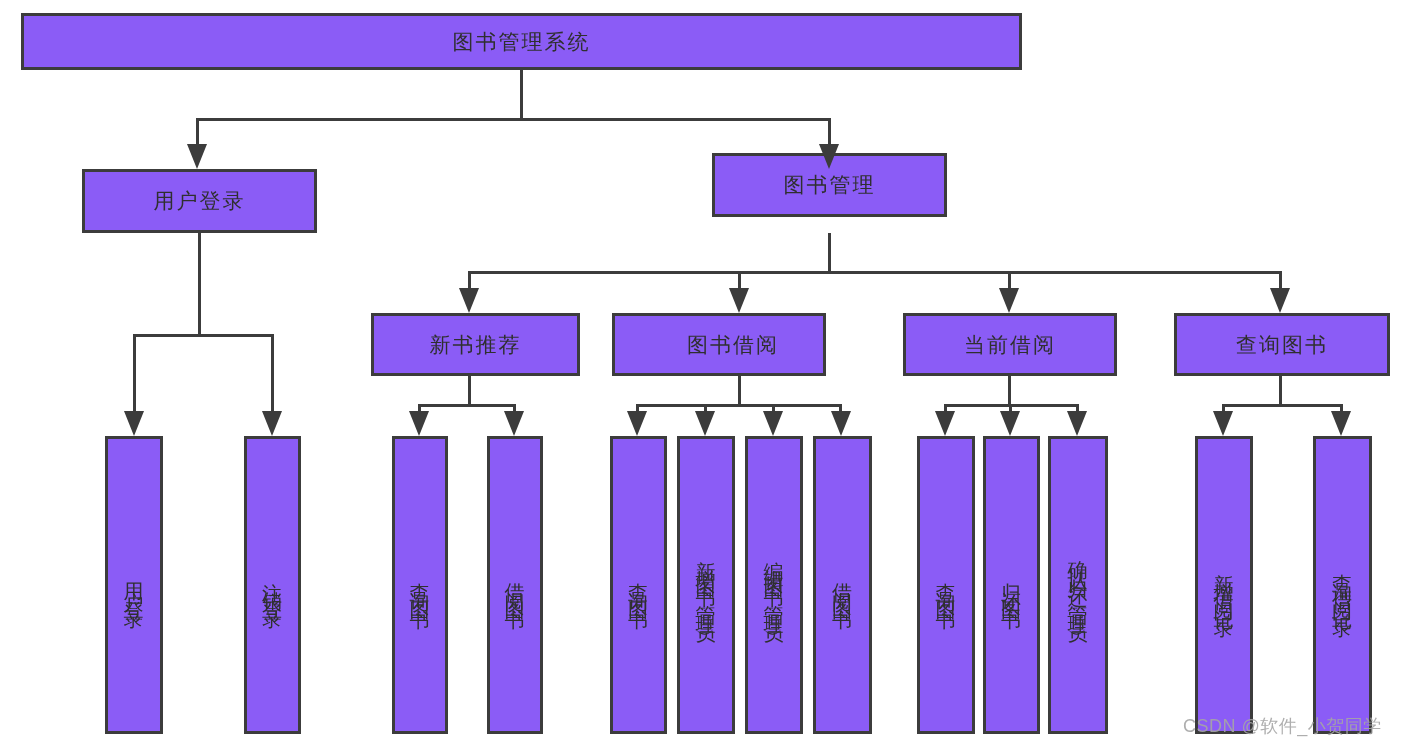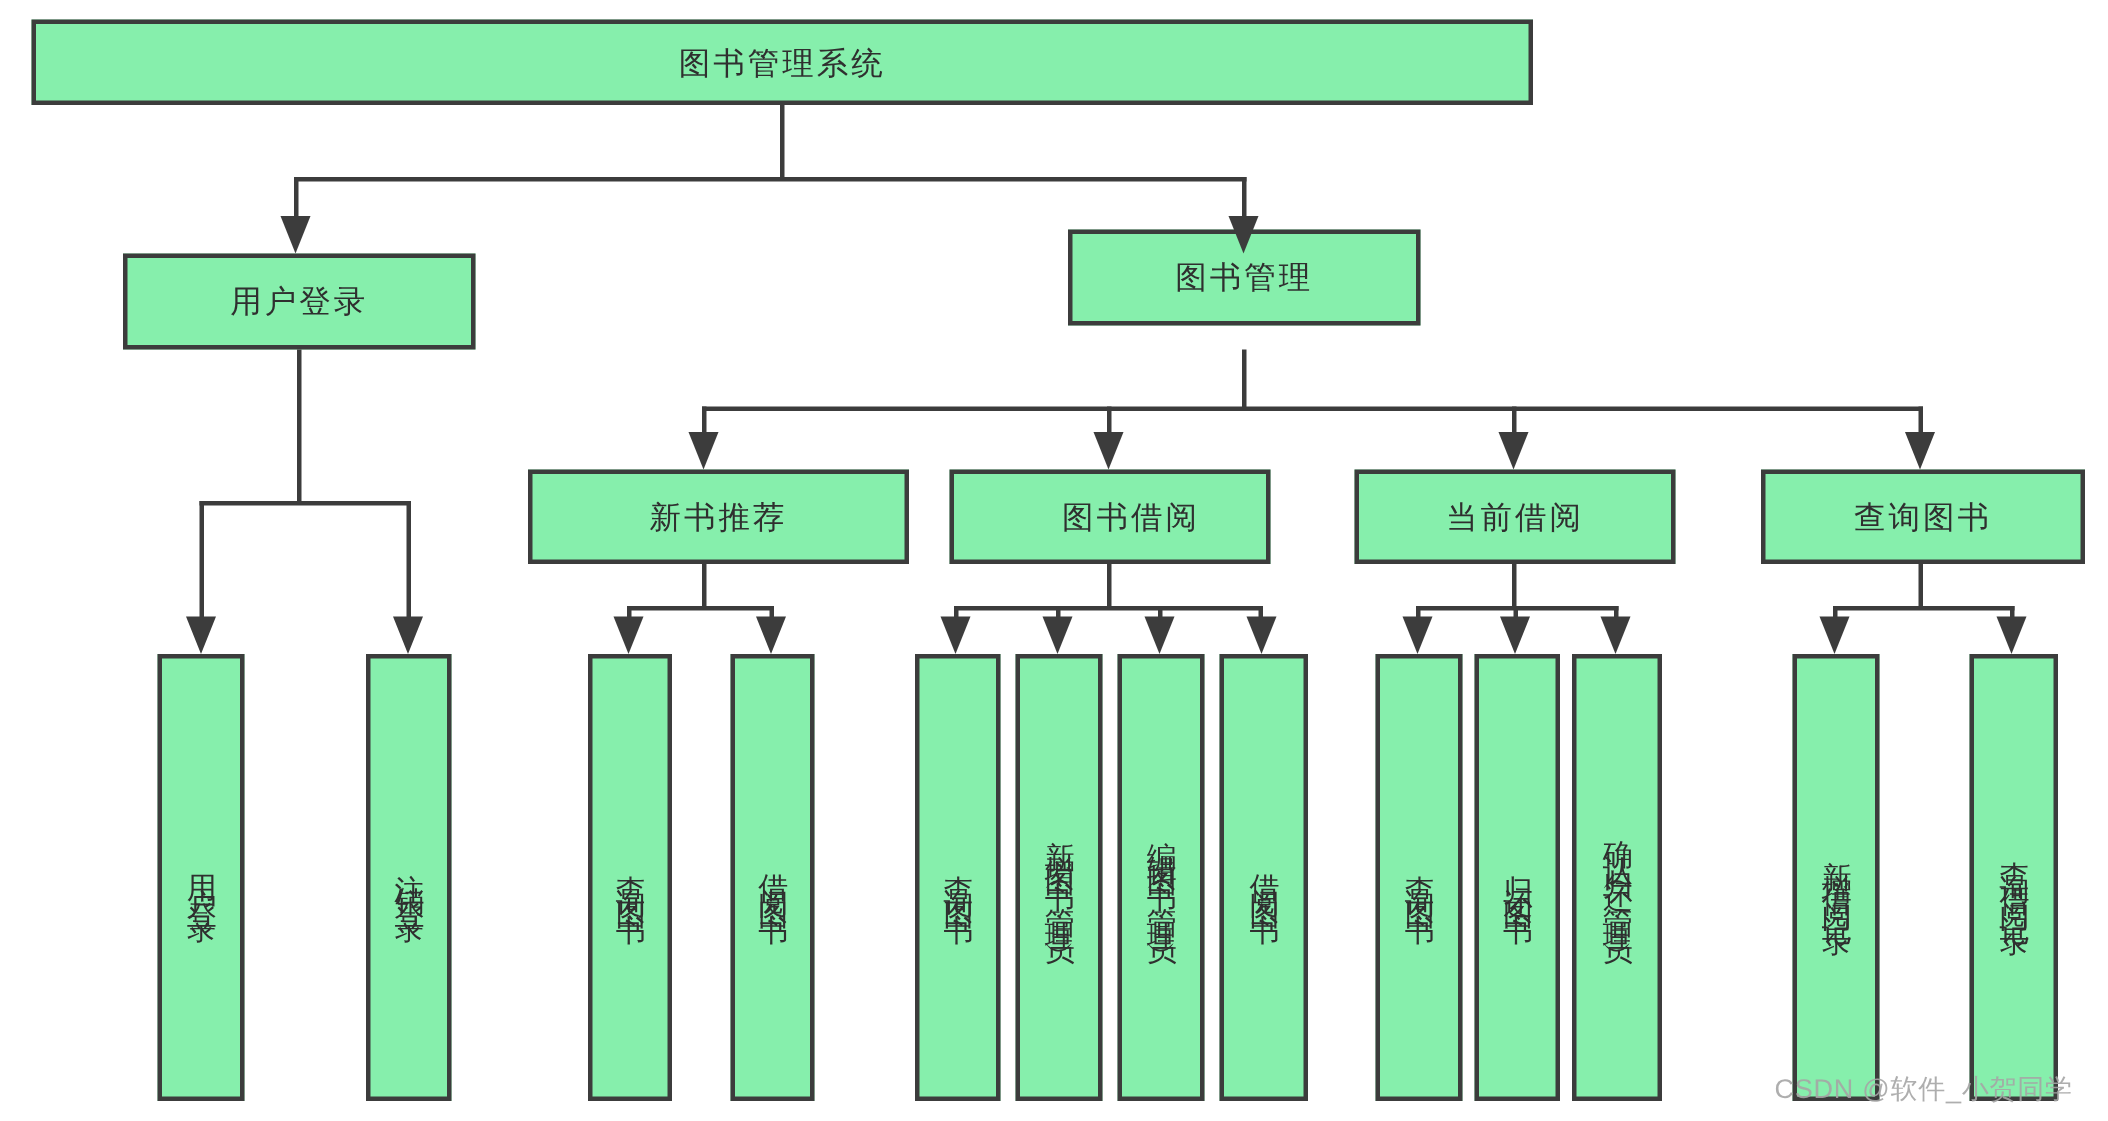--- a/index.html
+++ b/index.html
@@ -1,21 +1,21 @@
 <!DOCTYPE html>
 <html><head>
 <meta charset="utf-8">
 <style>
   html,body{margin:0;padding:0;background:#ffffff;}
   .canvas{
     position:relative;width:1405px;height:747px;background:#ffffff;
     font-family:"Liberation Sans","DejaVu Sans",sans-serif;overflow:hidden;
   }
   .node{
-    position:absolute;box-sizing:border-box;border:3px solid #3c3c3c;background:#86efac;
+    position:absolute;box-sizing:border-box;border:3px solid #3c3c3c;background:#8b5cf6;
     display:flex;align-items:center;justify-content:center;
     color:#2f2f2f;font-size:21px;letter-spacing:2px;white-space:nowrap;
   }
   .leaf span{
     writing-mode:vertical-rl;text-orientation:mixed;
     letter-spacing:9px;font-size:20px;line-height:1;color:#2f2f2f;white-space:nowrap;
   }
   .h,.v{position:absolute;background:#3c3c3c;}
   .h{height:3px;}
   .v{width:3px;}
@@ -33,23 +33,23 @@
 <body>
 
 <div class="canvas">
 
   <div class="node" style="left:21px;top:13px;width:1001px;height:57px;">图书管理系统</div>
 
   <div class="node" style="left:82px;top:169px;width:235px;height:64px;">用户登录</div>
 
   <div class="node" style="left:712px;top:153px;width:235px;height:64px;font-family:Liberation Serif, serif;">图书管理</div>
 
-  <div class="node" style="left:352px;top:313px;width:254px;height:63px;">新书推荐</div>
+  <div class="node" style="left:371px;top:313px;width:209px;height:63px;">新书推荐</div>
 
-  <div class="node" style="left:633px;top:313px;width:214px;height:63px;padding-left:28px;">图书借阅</div>
+  <div class="node" style="left:612px;top:313px;width:214px;height:63px;padding-left:28px;">图书借阅</div>
 
   <div class="node" style="left:903px;top:313px;width:214px;height:63px;">当前借阅</div>
 
   <div class="node" style="left:1174px;top:313px;width:216px;height:63px;">查询图书</div>
 
   <div class="node leaf" style="left:105px;top:436px;width:58px;height:298px;">
     <span>用户登录</span>
   </div>
   <div class="node leaf" style="left:244px;top:436px;width:57px;height:298px;">
     <span>注销登录</span>

